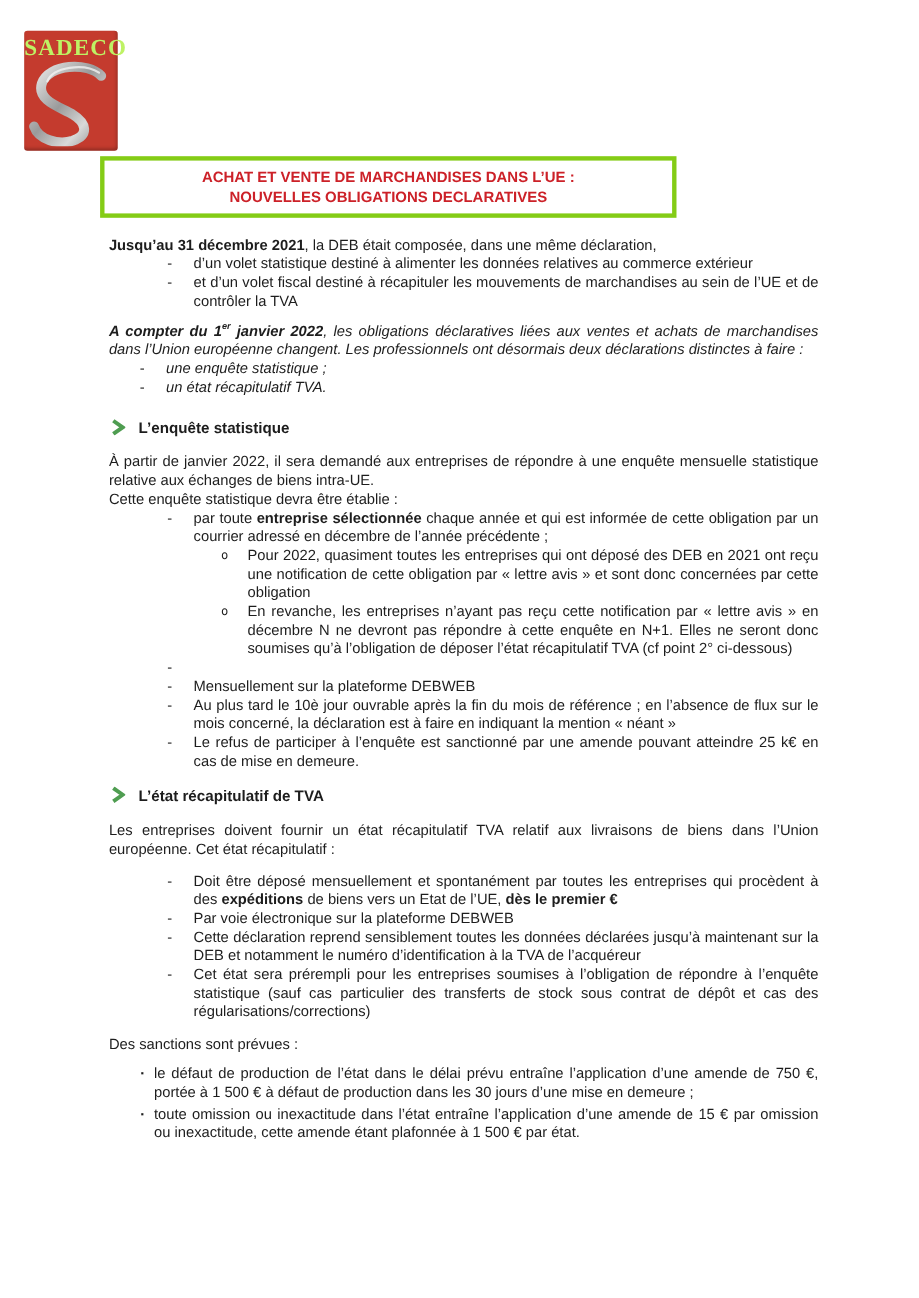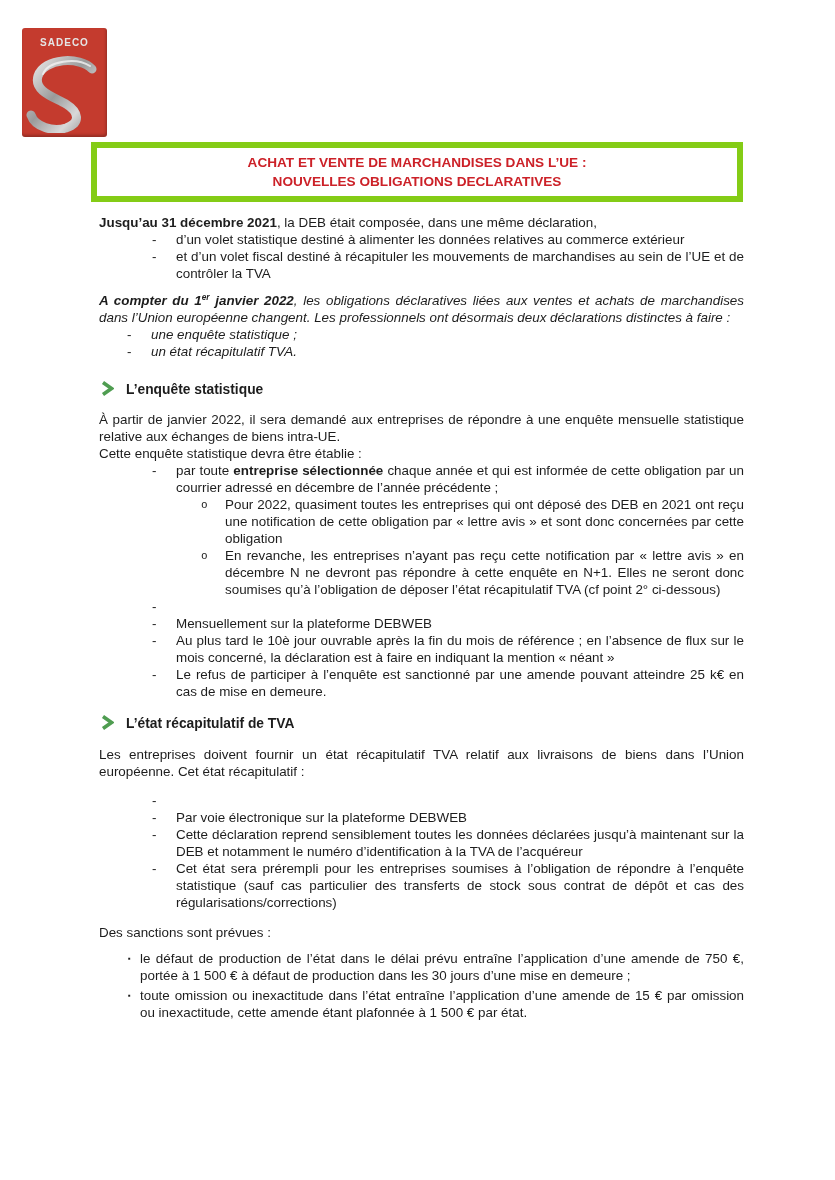--- a/index.html
+++ b/index.html
@@ -7,28 +7,28 @@
     position:relative; width:835px; height:1180px; background:#ffffff; overflow:hidden;
     font-family:"Liberation Sans","DejaVu Sans",sans-serif; font-size:13.4px; line-height:17px; color:#1d1d1d;
   }
   
   .logo {
     position:absolute; left:22px; top:28px; width:85px; height:109px;
     background:#c43b2e; border-radius:3px; box-shadow:inset -1px -2px 3px rgba(0,0,0,.25);
     text-align:center;
   }
   .logo-brand {
-    padding-top:7px; color:#e5e5e5; font-family:Liberation Sans, sans-serif;
-    font-weight:600; font-size:10px; letter-spacing:1px; line-height:16px;
+    padding-top:7px; color:#bef264; font-family:Liberation Serif, serif;
+    font-weight:600; font-size:21px; letter-spacing:1px; line-height:16px;
   }
   .logo-swoosh { display:block; margin:2px auto 0; }
   
   .title-box {
-    position:absolute; left:91px; top:142px; width:652px; box-sizing:border-box;
-    border:6px solid #84cc16; padding:5px 8px; text-align:center;
+    position:absolute; left:91px; top:142px; width:524px; box-sizing:border-box;
+    border:4px solid #84cc16; padding:5px 8px; text-align:center;
     color:#cc2128; font-weight:700; font-size:13.6px; line-height:19px;
   }
   
   .content { position:absolute; left:99px; top:214px; width:645px; }
   .para { margin:0; text-align:justify; }
   
   .sec-head { display:flex; align-items:flex-start; margin:21px 0 13px 2px; }
   .sec-head .chev { flex:0 0 13px; margin-right:12px; }
   .sec-head .htxt { font-weight:700; font-size:13.8px; }
   .h2 { margin-top:15px; margin-bottom:14px; }
@@ -146,20 +146,21 @@
         <path d="M2 1.5 L10.5 7.5 L2 13.5" fill="none" stroke="#4f9d51" stroke-width="3.6"></path>
       </svg>
       <span class="htxt">L’état récapitulatif de TVA</span>
     </div>
 
     <p class="para">Les entreprises doivent fournir un état récapitulatif TVA relatif aux livraisons de biens dans l’Union européenne. Cet état récapitulatif :</p>
 
     <div class="mt12">
       <div class="li l1">
         <span class="mk">-</span>
+        <span class="tx"><span>Doit être déposé mensuellement et spontanément par toutes les entreprises qui procèdent à des </span><span style="font-weight: 700;">expéditions</span><span> de biens vers un Etat de l’UE, </span><span style="font-weight: 700;">dès le premier €</span></span>
       </div>
       <div class="li l1">
         <span class="mk">-</span>
         <span class="tx"><span>Par voie électronique sur la plateforme DEBWEB</span></span>
       </div>
       <div class="li l1">
         <span class="mk">-</span>
         <span class="tx"><span>Cette déclaration reprend sensiblement toutes les données déclarées jusqu’à maintenant sur la DEB et notamment le numéro d’identification à la TVA de l’acquéreur</span></span>
       </div>
       <div class="li l1">

